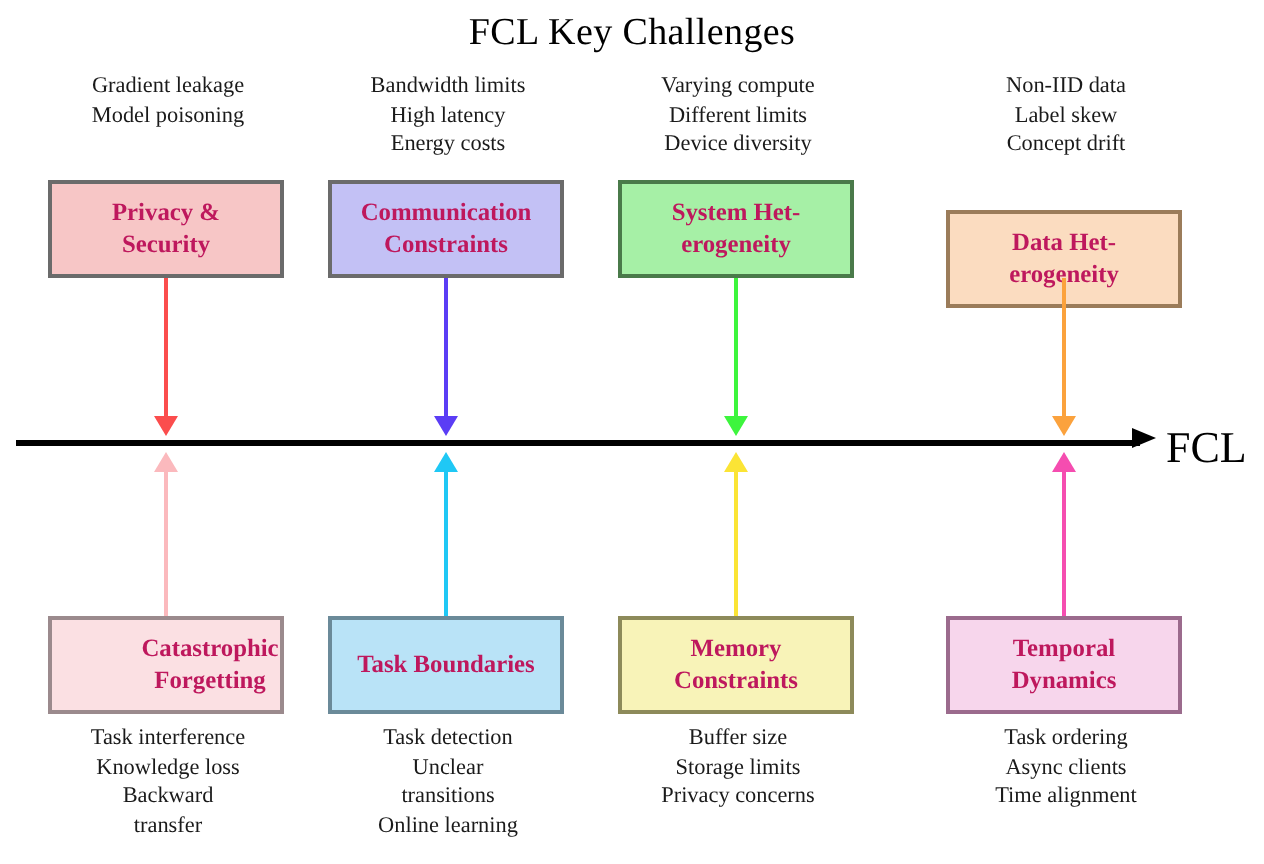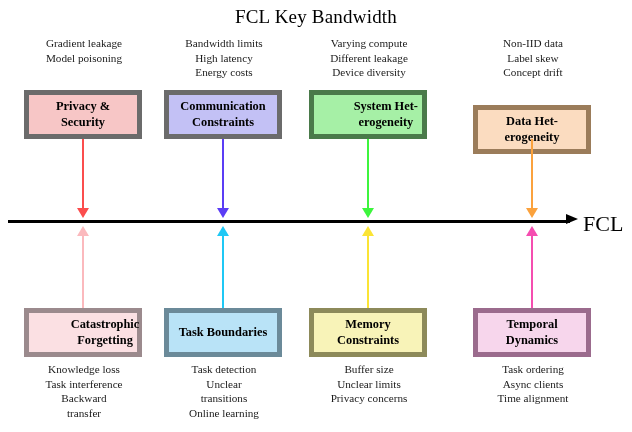--- a/index.html
+++ b/index.html
@@ -80,29 +80,29 @@
   .caption-top  { top: 36px; }
   .caption-bot  { top: 362px; }
   .caption .cline { display: block; }
 
   
   .concept-box {
     position: absolute;
     left: 16px;
     width: 118px;
     box-sizing: border-box;
-    border: 5px solid #0c4a6e;
+    border: 2px solid #0c4a6e;
     display: flex;
     align-items: center;
     justify-content: center;
     text-align: center;
     font-size: 12.4px;
     font-weight: bold;
     line-height: 15.5px;
-    color: #000000;
+    color: #be185d;
     padding: 2px 4px;
   }
   .box-top { top: 90px;  height: 49px; }
   .box-bot { top: 308px; height: 49px; }
 
   
   .stem {
     position: absolute;
     left: 74px;
     width: 2px;
@@ -119,21 +119,21 @@
     border-right: 6px solid transparent;
   }
   .arrow-down { top: 208px; border-top: 10px solid currentColor; }
   .arrow-up   { top: 226px; border-bottom: 10px solid currentColor; }
 </style>
 </head>
 <body>
 
 <div id="canvas">
 
-  <div class="diagram-title">FCL Key Bandwidth</div>
+  <div class="diagram-title">FCL Key Challenges</div>
 
   <div class="axis-line"></div>
   <div class="axis-arrowhead"></div>
   <div class="axis-label">FCL</div>
 
   <div id="columns-host">
       <div class="column" style="left: 8px;">
         <div class="caption caption-top">
           <span class="cline">Gradient leakage</span>
           <span class="cline">Model poisoning</span>
@@ -142,22 +142,22 @@
           <span>Privacy &amp;<br>Security</span>
         </div>
         <div class="stem stem-top" style="background: rgb(251, 77, 77);"></div>
         <div class="arrowhead arrow-down" style="color: rgb(251, 77, 77);"></div>
         <div class="stem stem-bot" style="background: rgb(251, 185, 189);"></div>
         <div class="arrowhead arrow-up" style="color: rgb(251, 185, 189);"></div>
         <div class="concept-box box-bot" style="background: rgb(251, 224, 227); border-color: rgb(155, 138, 141); padding-left: 48px;">
           <span>Catastrophic<br>Forgetting</span>
         </div>
         <div class="caption caption-bot">
+          <span class="cline">Task interference</span>
           <span class="cline">Knowledge loss</span>
-          <span class="cline">Task interference</span>
           <span class="cline">Backward</span>
           <span class="cline">transfer</span>
         </div>
       </div>
       <div class="column" style="left: 148px;">
         <div class="caption caption-top">
           <span class="cline">Bandwidth limits</span>
           <span class="cline">High latency</span>
           <span class="cline">Energy costs</span>
         </div>
@@ -174,36 +174,36 @@
         <div class="caption caption-bot">
           <span class="cline">Task detection</span>
           <span class="cline">Unclear</span>
           <span class="cline">transitions</span>
           <span class="cline">Online learning</span>
         </div>
       </div>
       <div class="column" style="left: 293px;">
         <div class="caption caption-top">
           <span class="cline">Varying compute</span>
-          <span class="cline">Different leakage</span>
+          <span class="cline">Different limits</span>
           <span class="cline">Device diversity</span>
         </div>
-        <div class="concept-box box-top" style="background: rgb(166, 240, 166); border-color: rgb(74, 122, 74); justify-content: flex-end;">
+        <div class="concept-box box-top" style="background: rgb(166, 240, 166); border-color: rgb(74, 122, 74);">
           <span>System Het-<br>erogeneity</span>
         </div>
         <div class="stem stem-top" style="background: rgb(61, 245, 61);"></div>
         <div class="arrowhead arrow-down" style="color: rgb(61, 245, 61);"></div>
         <div class="stem stem-bot" style="background: rgb(251, 228, 53);"></div>
         <div class="arrowhead arrow-up" style="color: rgb(251, 228, 53);"></div>
         <div class="concept-box box-bot" style="background: rgb(248, 243, 184); border-color: rgb(141, 138, 90);">
           <span>Memory<br>Constraints</span>
         </div>
         <div class="caption caption-bot">
           <span class="cline">Buffer size</span>
-          <span class="cline">Unclear limits</span>
+          <span class="cline">Storage limits</span>
           <span class="cline">Privacy concerns</span>
         </div>
       </div>
       <div class="column" style="left: 457px;">
         <div class="caption caption-top">
           <span class="cline">Non-IID data</span>
           <span class="cline">Label skew</span>
           <span class="cline">Concept drift</span>
         </div>
         <div class="concept-box box-top" style="background: rgb(251, 220, 192); border-color: rgb(155, 124, 90); margin-top: 15px;">

